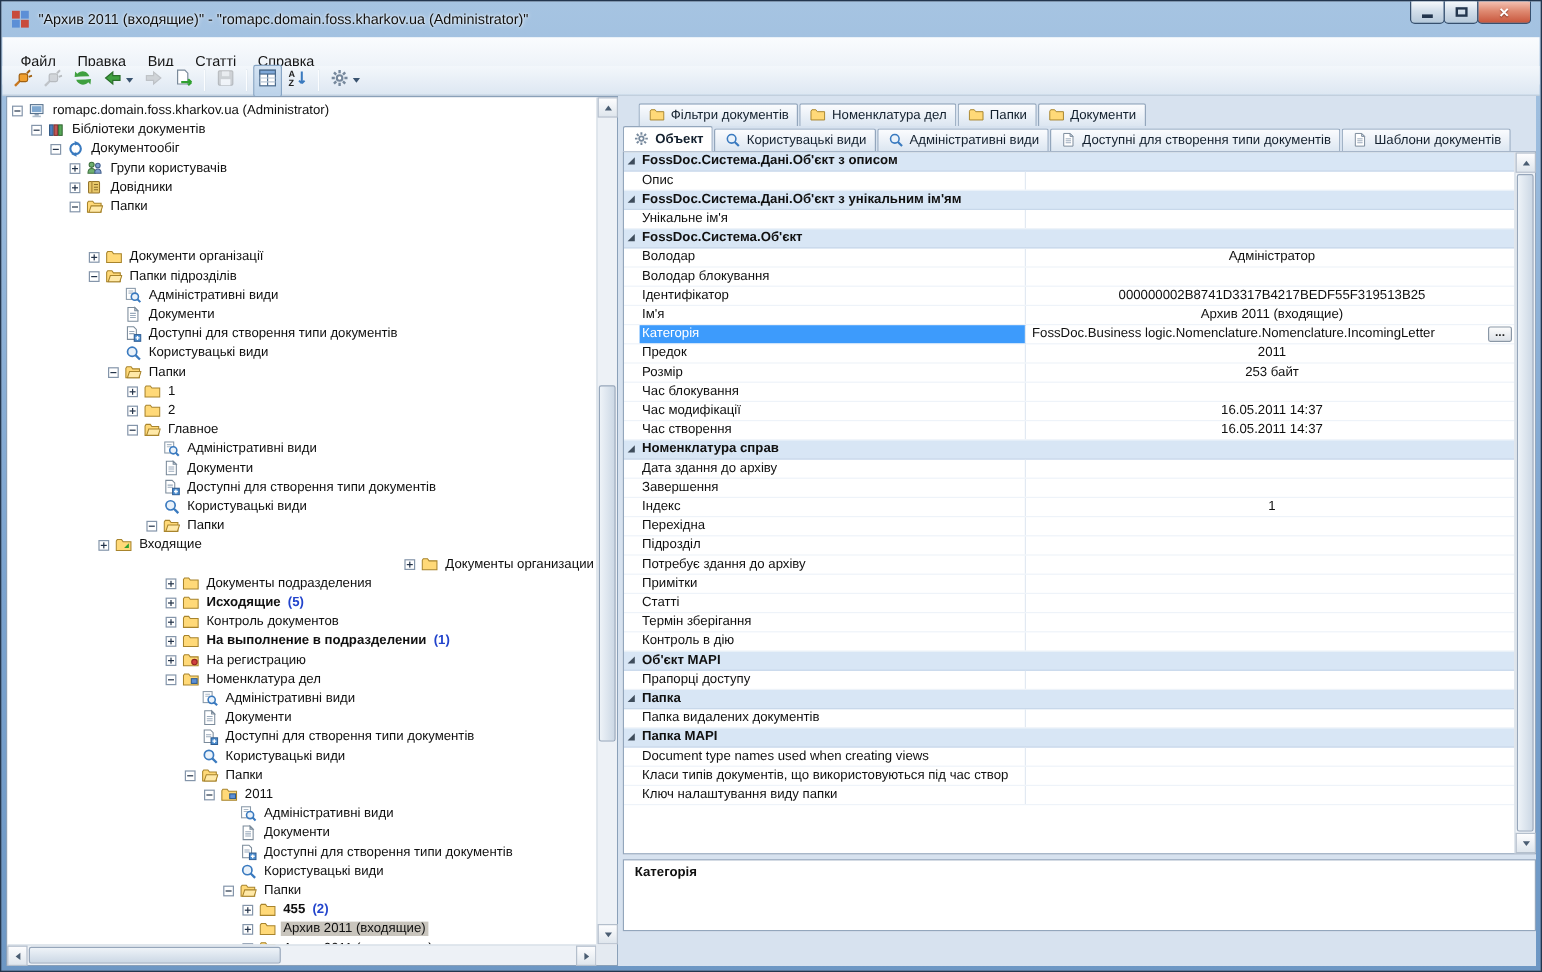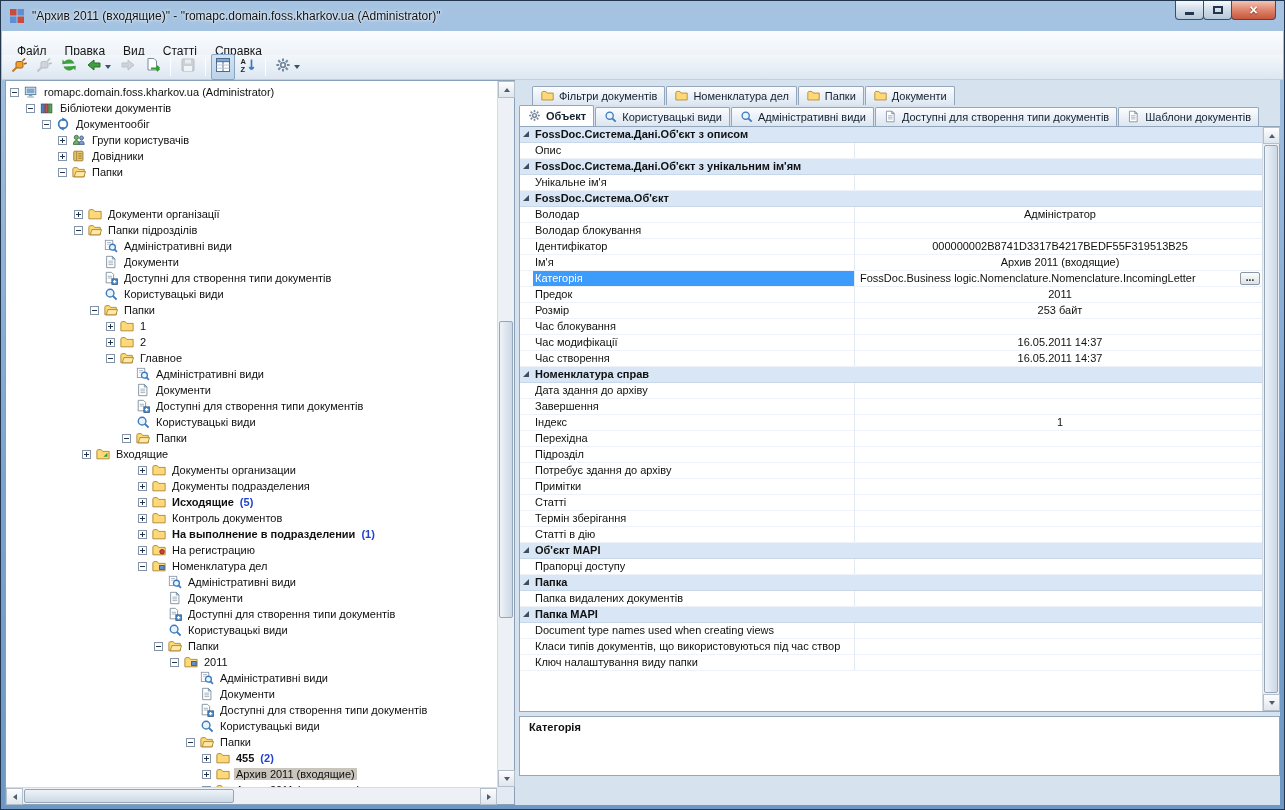--- a/index.html
+++ b/index.html
@@ -447,21 +447,21 @@
           <div class="tree-row" style="padding-left: 76px;">
             <span class="exp plus"></span>
             <span class="ticon">
               <svg width="14" height="14" viewBox="0 0 16 16">
                 <path d="M1 4.5 L2 3 L6 3 L7.5 5 L15 5 L15 13.5 L1 13.5 Z" fill="#FFD978" stroke="#A8842C"></path>
                 <path d="M13 6.5 L13 11 L8.5 11 Z" fill="#2FA02F"></path>
               </svg>
             </span>
             <span class="tree-label">Входящие</span>
           </div>
-          <div class="tree-row" style="padding-left: 132px;">
+          <div class="tree-row" style="padding-left: 132px; justify-content: flex-end;">
             <span class="exp plus"></span>
             <span class="ticon">
               <svg width="14" height="14" viewBox="0 0 16 16">
                 <path d="M1 4.5 L2 3 L6 3 L7.5 5 L15 5 L15 13.5 L1 13.5 Z" fill="#FFD978" stroke="#A8842C"></path>
               </svg>
             </span>
             <span class="tree-label">Документы организации</span>
           </div>
           <div class="tree-row" style="padding-left: 132px;">
             <span class="exp plus"></span>
@@ -968,21 +968,21 @@
             </div>
             <div class="pg-row">
               <span class="pg-glyph"></span>
               <span class="pg-name">Термін зберігання</span>
               <span class="pg-value">
                 <span></span>
               </span>
             </div>
             <div class="pg-row">
               <span class="pg-glyph"></span>
-              <span class="pg-name">Статті в дію</span>
+              <span class="pg-name">Контроль в дію</span>
               <span class="pg-value">
                 <span></span>
               </span>
             </div>
             <div class="pg-row category">
               <span class="pg-glyph"></span>
               <span class="pg-cat-name">Об'єкт MAPI</span>
             </div>
             <div class="pg-row">
               <span class="pg-glyph"></span>

